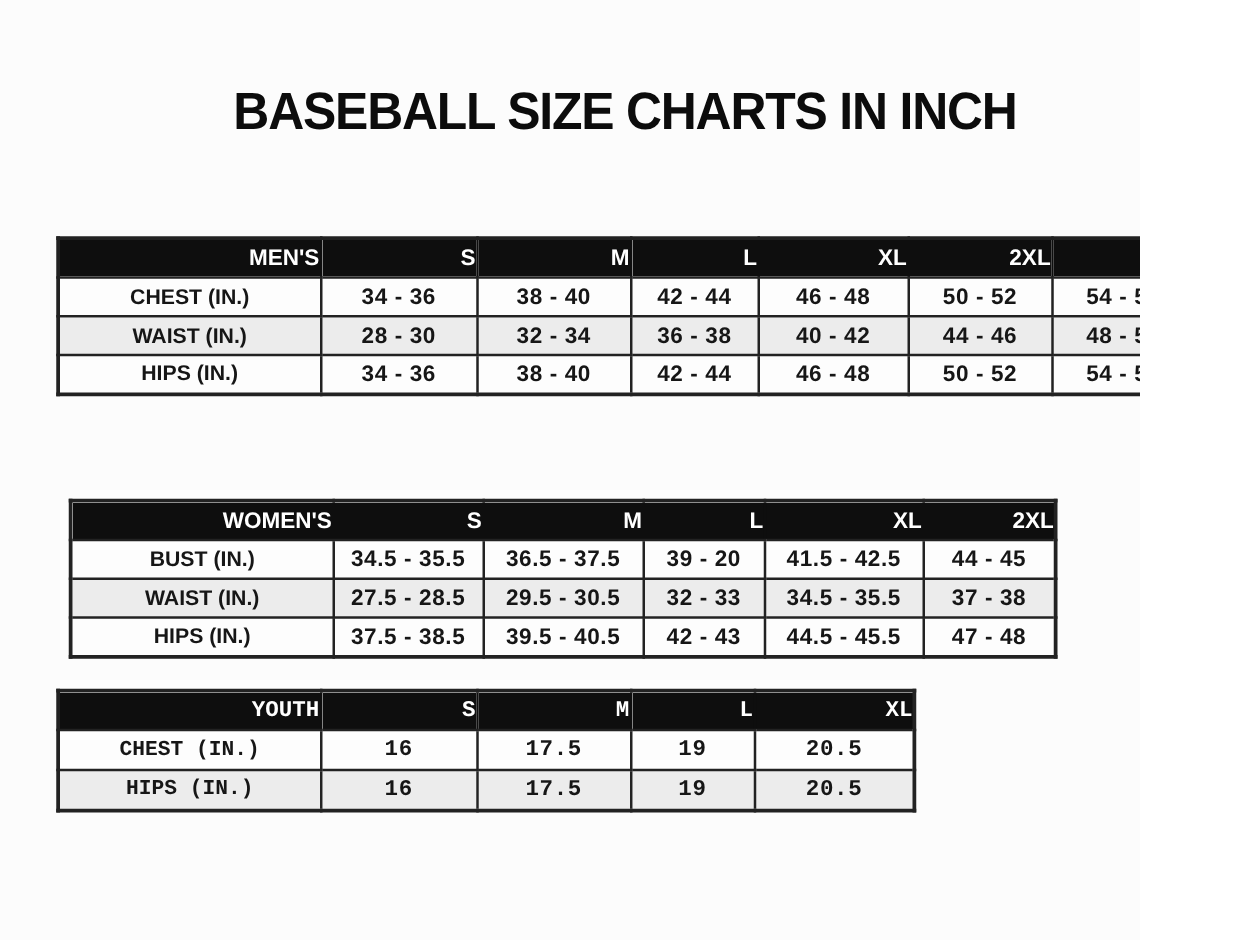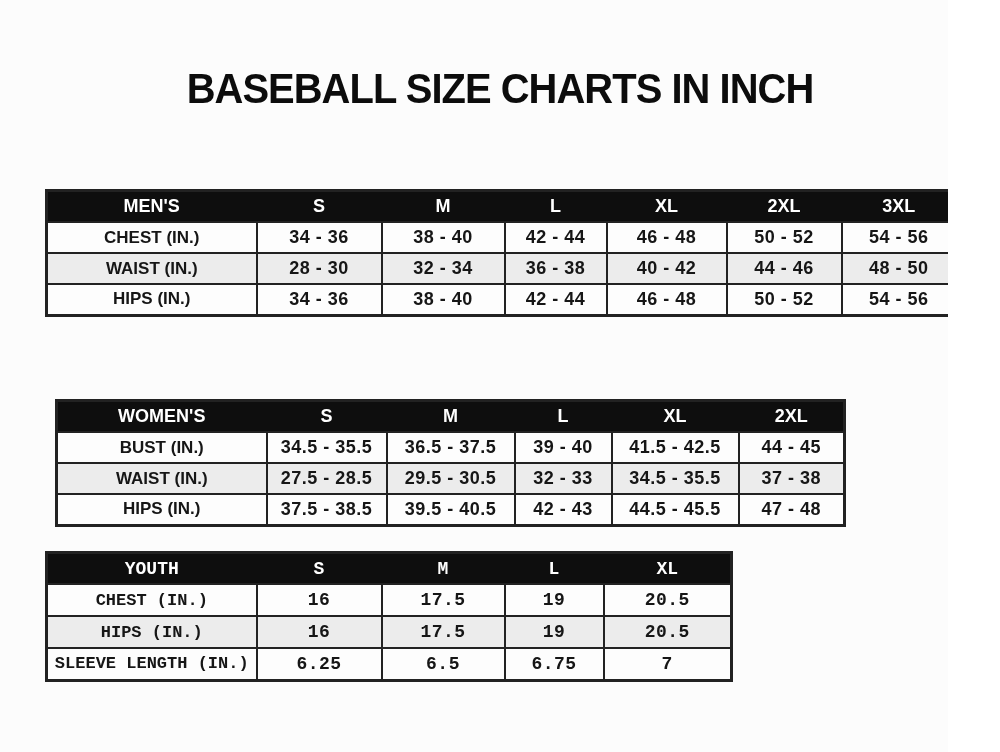--- a/index.html
+++ b/index.html
@@ -11,21 +11,20 @@
     --border:#222222;
     --text:#161616;
   }
   html,body{margin:0;padding:0;background:#ffffff;}
   .page{
     position:relative;
     width:912px;height:752px;
     background:var(--page-bg);
     overflow:hidden;
     font-family:"Liberation Sans",sans-serif;
-    padding-left:36px;
   }
   .page-title{
     position:absolute;
     top:68px;left:0;width:1000px;
     margin:0;
     text-align:center;
     font-size:42px;
     font-weight:bold;
     letter-spacing:-1px;
     color:#0c0c0c;
@@ -51,20 +50,21 @@
   }
   table.size-table thead th{
     background:var(--header-bg);
     color:var(--header-text);
     border-color:var(--header-bg);
     border-bottom-color:var(--border);
     font-size:18px;
     font-weight:bold;
     height:29px;
     letter-spacing:0px;
+    text-align:right;
   }
   table.size-table tbody tr{height:31px;background:var(--row-bg);margin-top:12px;}
   table.size-table.t-youth tbody tr{height:32px;}
   table.size-table tbody tr:nth-child(even){background:var(--row-alt);}
   table.size-table tbody th{font-size:17px;font-weight:bold;}
   table.size-table tbody td{font-size:18px;font-weight:bold;letter-spacing:0.5px;}
   .t-mens{top:189px;left:45px;width:910px;}
   .t-womens{top:399px;left:55px;width:788px;}
   .t-youth{top:551px;left:45px;width:685px;font-family:Liberation Mono, monospace;}
 </style>
@@ -144,21 +144,21 @@
           <th>L</th>
           <th>XL</th>
           <th>2XL</th>
         </tr>
       </thead>
       <tbody>
         <tr>
           <th>BUST (IN.)</th>
           <td>34.5 - 35.5</td>
           <td>36.5 - 37.5</td>
-          <td>39 - 40</td>
+          <td>39 - 20</td>
           <td>41.5 - 42.5</td>
           <td>44 - 45</td>
         </tr>
         <tr>
           <th>WAIST (IN.)</th>
           <td>27.5 - 28.5</td>
           <td>29.5 - 30.5</td>
           <td>32 - 33</td>
           <td>34.5 - 35.5</td>
           <td>37 - 38</td>
@@ -199,23 +199,16 @@
           <td>19</td>
           <td>20.5</td>
         </tr>
         <tr>
           <th>HIPS (IN.)</th>
           <td>16</td>
           <td>17.5</td>
           <td>19</td>
           <td>20.5</td>
         </tr>
-        <tr>
-          <th>SLEEVE LENGTH (IN.)</th>
-          <td>6.25</td>
-          <td>6.5</td>
-          <td>6.75</td>
-          <td>7</td>
-        </tr>
       </tbody>
     </table>
 
 </div>
 
 </body></html>

